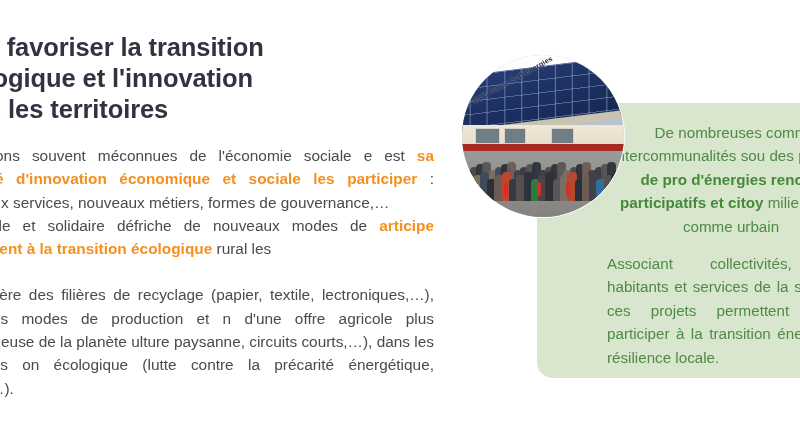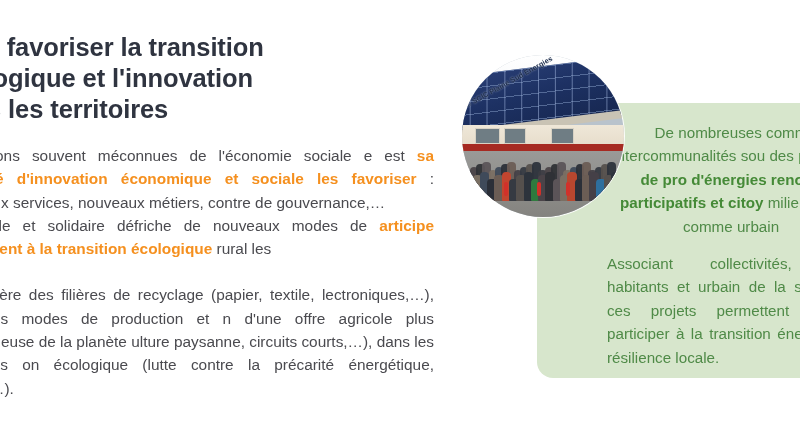--- a/index.html
+++ b/index.html
@@ -226,22 +226,22 @@
     <h1 class="page-title">
       <span class="tline">Pour favoriser la transition</span>
       <span class="tline">écologique et l'innovation</span>
       <span class="tline">dans les territoires</span>
     </h1>
 
     <div class="body-block">
 
       <p><span>dimensions souvent méconnues de l'économie sociale</span>
       <span>e est </span><span class="hl">sa capacité d'innovation économique et sociale</span>
-      <span class="hl">les favoriser</span><span> : nouveaux services, nouveaux métiers,</span>
-      <span>contre de gouvernance,…</span></p>
+      <span class="hl">les participer</span><span> : nouveaux services, nouveaux métiers,</span>
+      <span>formes de gouvernance,…</span></p>
 
       <p><span>e sociale et solidaire défriche de nouveaux modes de</span>
       <span class="hl">articipe activement à la transition écologique</span><span> rural les</span></p>
 
       <div class="spacer-p"></div>
 
       <p><span>e pionnière des filières de recyclage (papier, textile,</span>
       <span>lectroniques,…), dans les modes de production et</span>
       <span>n d'une offre agricole plus respectueuse de la planète</span>
       <span>ulture paysanne, circuits courts,…), dans les questions</span>
@@ -255,21 +255,21 @@
     <div class="callout-inner">
 
       <p class="callout-p1"><span>De nombreuses comm</span>
       <span>intercommunalités sou</span>
       <span>des </span><span class="g-b">projets de pro</span>
       <span class="g-b">d'énergies renouv</span>
       <span class="g-b">participatifs et citoy</span>
       <span>milieu rural comme urbain</span></p>
 
       <p class="callout-p2"><span>Associant collectivités, entr</span>
-      <span>habitants et urbain de la</span>
+      <span>habitants et services de la</span>
       <span>solidaire, ces projets permettent a</span>
       <span>de participer à la transition éne</span>
       <span>et à la résilience locale.</span></p>
 
     </div>
   </div>
 
   <div class="photo-circle">
     <div class="sky"></div>
     <div class="roof"></div>

